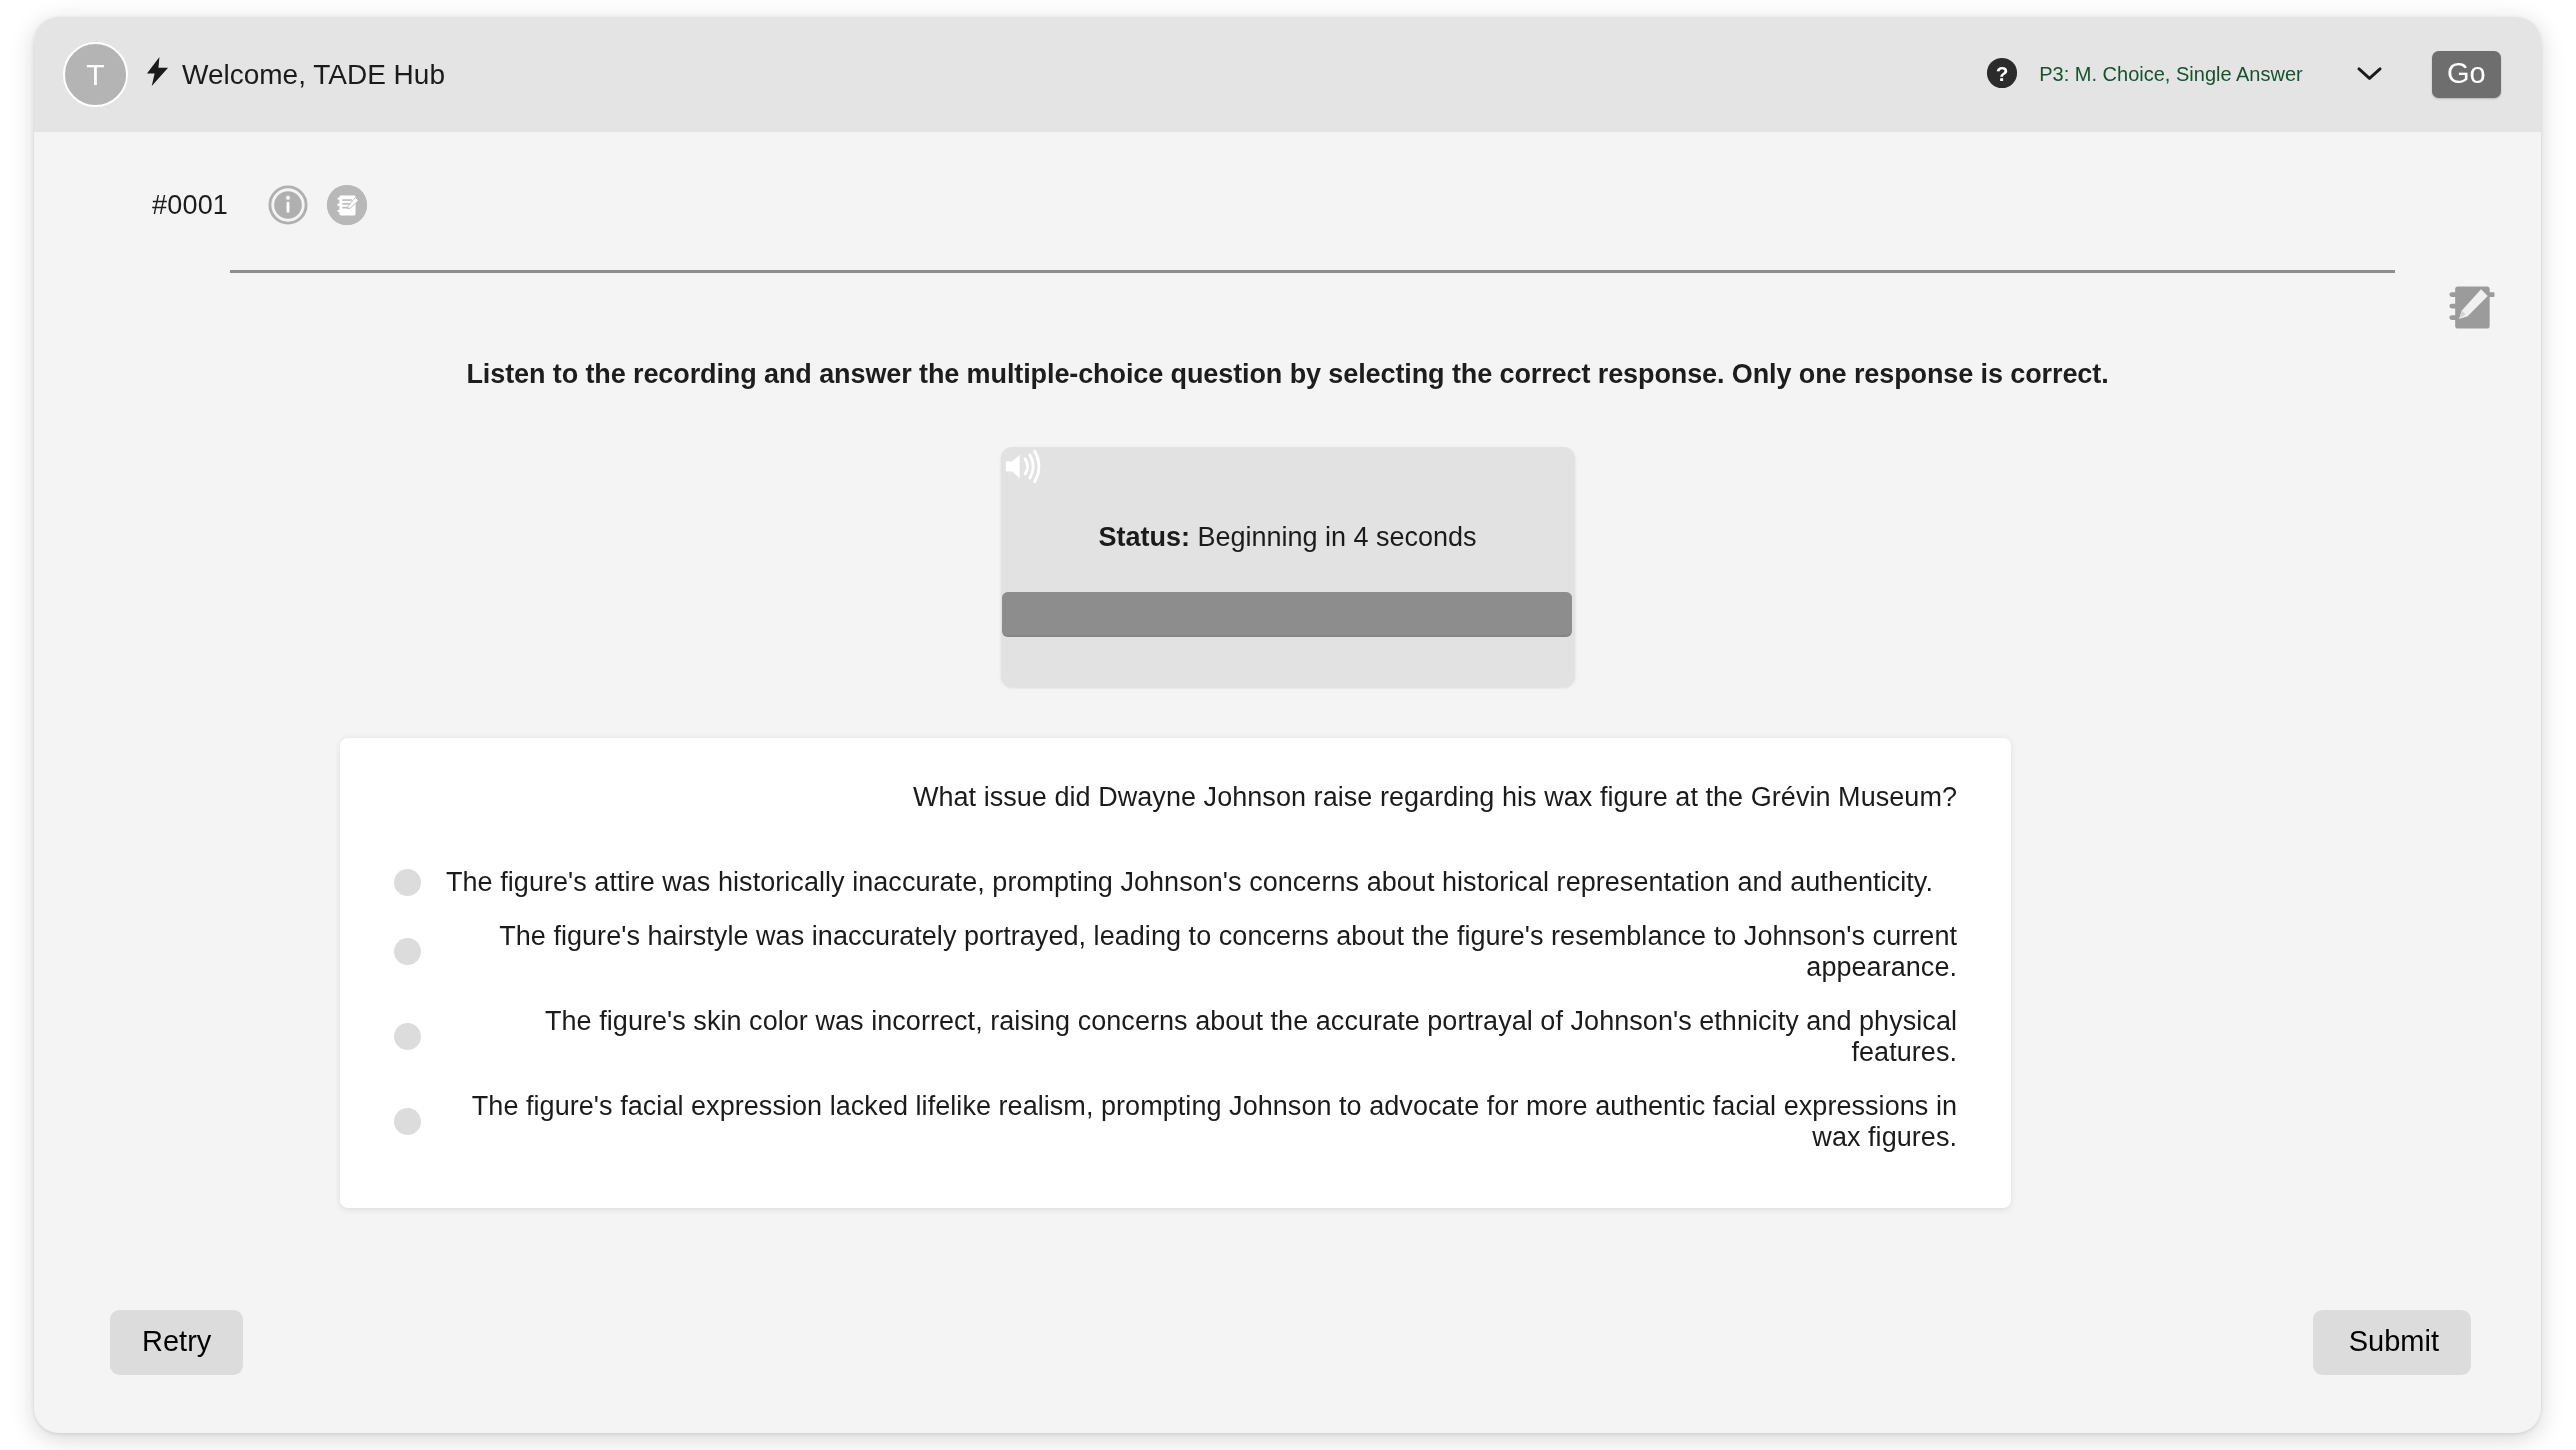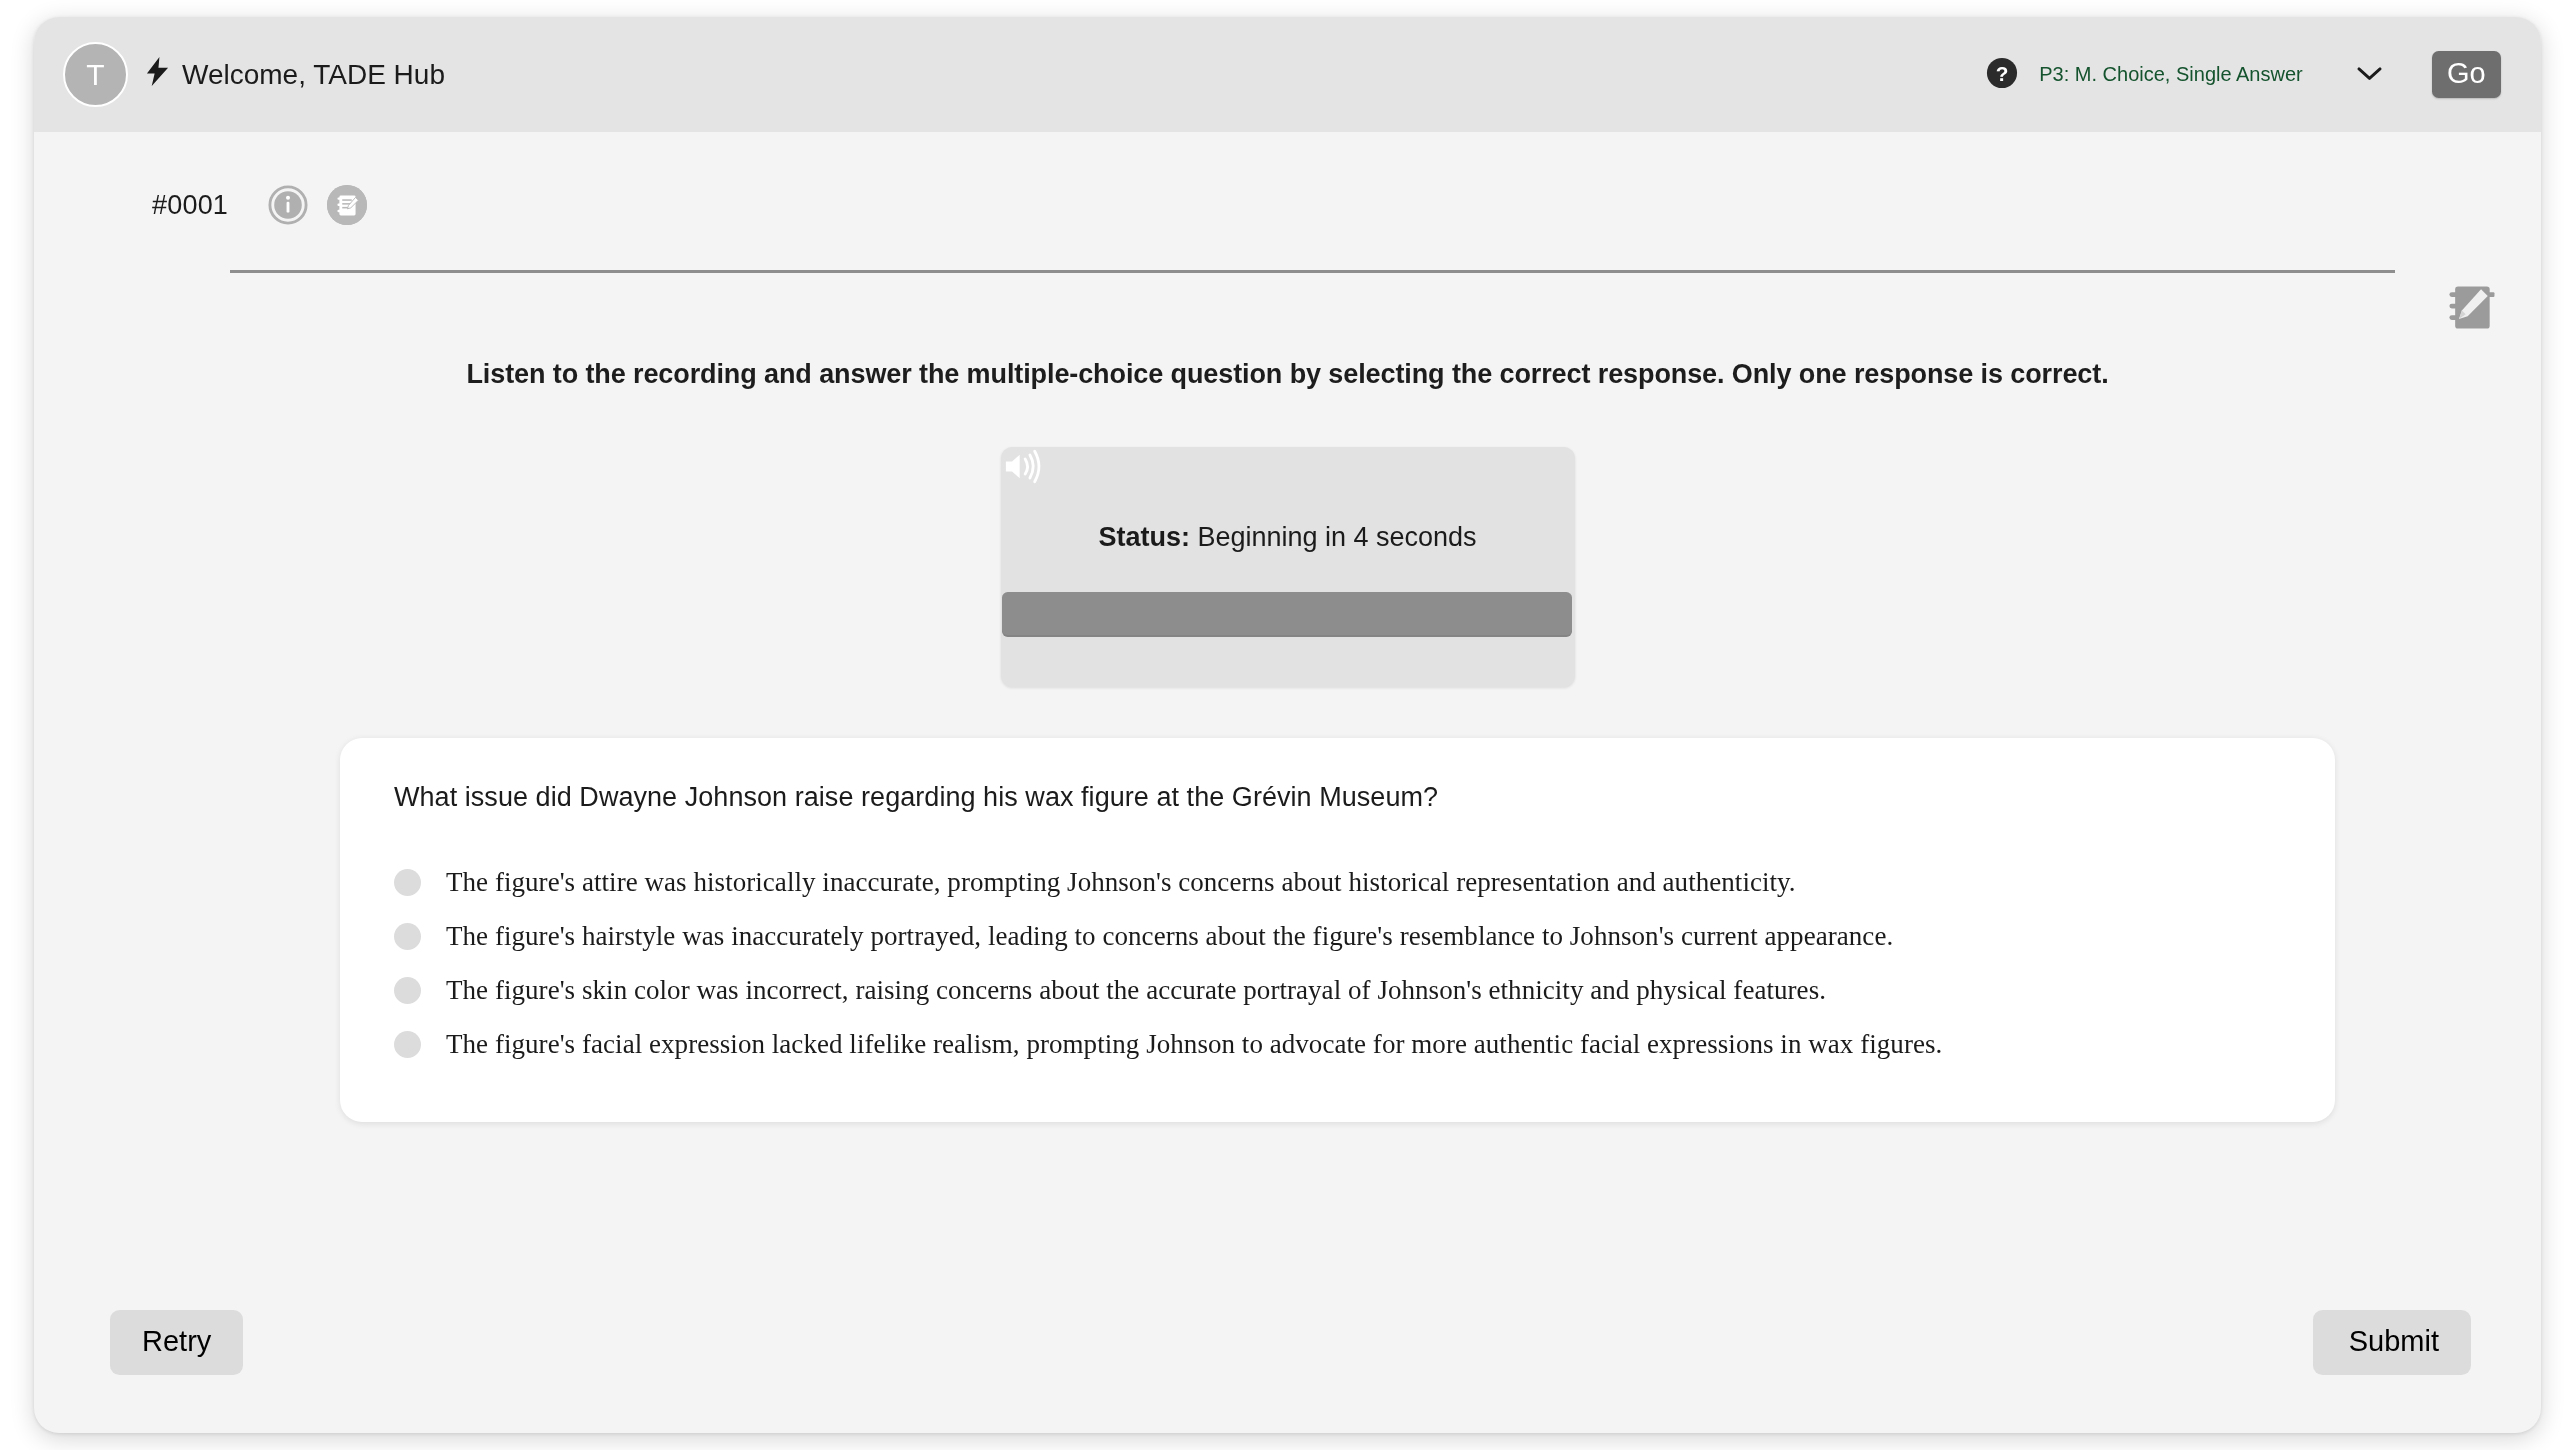--- a/index.html
+++ b/index.html
@@ -214,26 +214,27 @@
     border-radius: 5.7px;
     box-shadow: inset 0 -1.9px 0 rgba(0,0,0,0.06);
     cursor: pointer;
   }
 
   
   .question-card {
     position: absolute;
     left: 306px;
     top: 721px;
-    width: 1995px;
+    width: 1671px;
     min-height: 384px;
     background: #ffffff;
-    border-radius: 22px;
+    border-radius: 8px;
     box-shadow: 0 1.9px 6.7px rgba(0,0,0,0.09);
     padding: 44px 54px 44px 54px;
+    text-align: right;
   }
 
   .question-text {
     font-size: 27px;
     color: #1b1b1b;
     margin-bottom: 42px;
     letter-spacing: 0.05px;
   }
 
   .options { list-style: none; }
@@ -250,21 +251,20 @@
     width: 27px; height: 27px;
     border-radius: 50%;
     background: #dcdcdc;
     flex: none;
   }
 
   .option-label {
     font-size: 27px;
     color: #1b1b1b;
     letter-spacing: 0.05px;
-    font-family: Liberation Serif, serif;
   }
 
   
   .footer-btn {
     position: absolute;
     background: #dcdcdc;
     border: none;
     border-radius: 9.6px;
     font-family: inherit;
     font-size: 29px;

